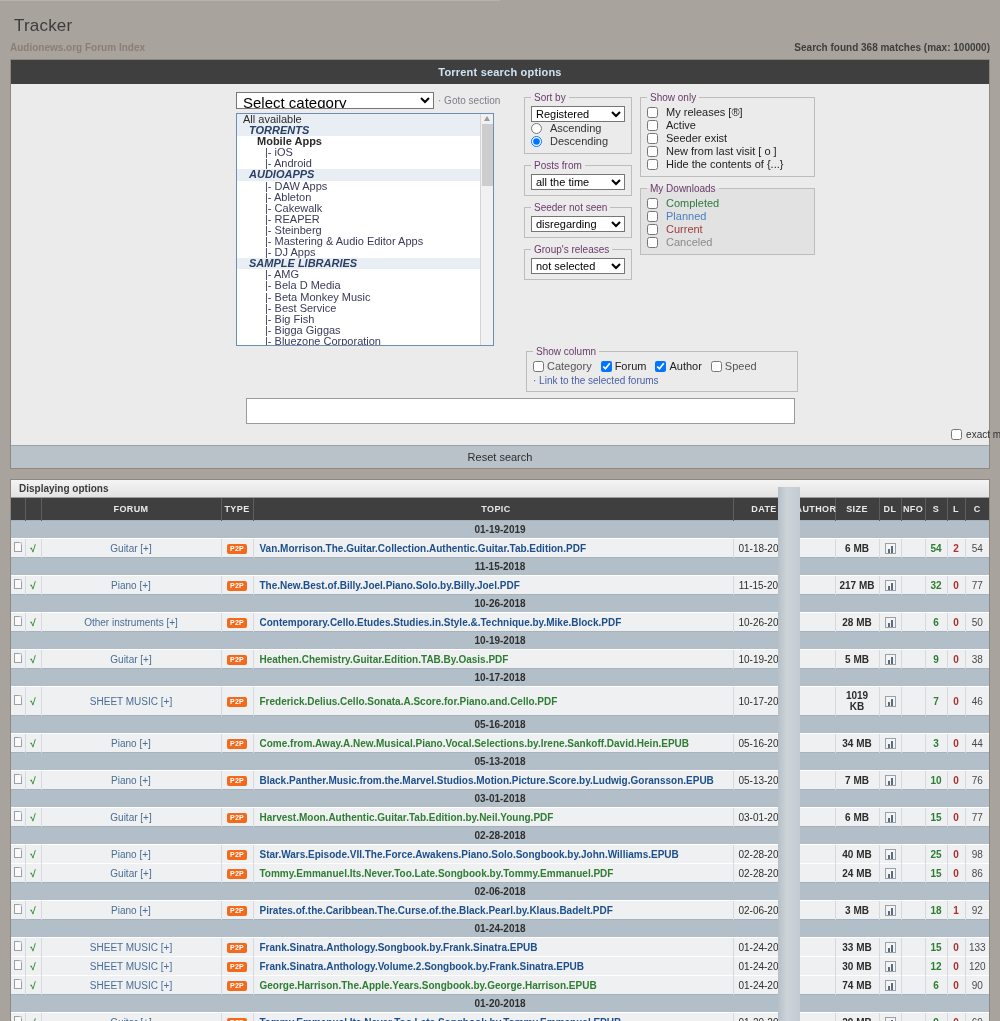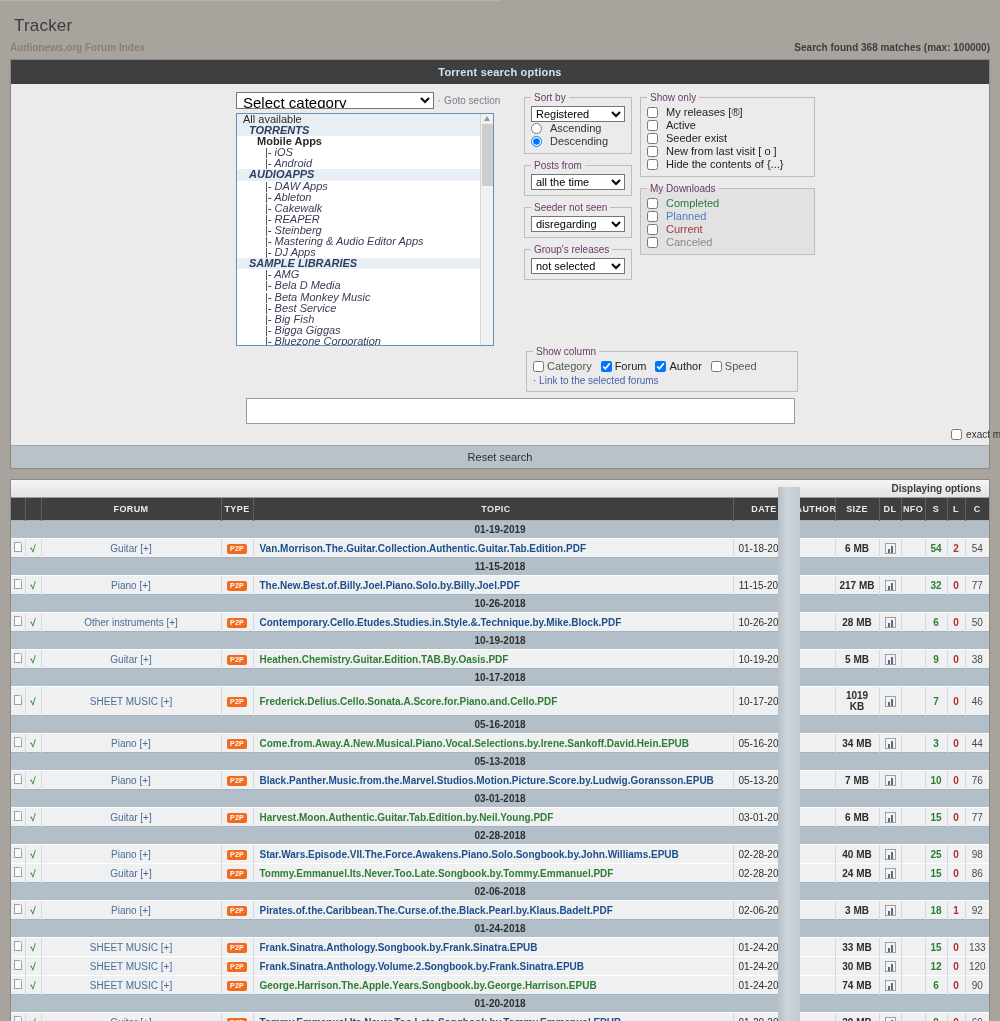--- a/index.html
+++ b/index.html
@@ -50,21 +50,21 @@
   .cat-list {
     margin-top: 4px; width: 258px; height: 233px;
     border: 1px solid #6a8fb5; background: #fff;
     overflow: hidden; position: relative;
   }
   .cat-list-inner { padding: 0; }
   .cat-item { font-size: 11px; line-height: 11.1px; padding: 0 0 0 6px; white-space: nowrap; height: 11.1px;}
   .cat-item.sel { background: #e8eef4; }
   .cat-item.sec { font-style: italic; font-weight: bold; color: #2a3f63; background: #e8eef4; padding-left: 12px; }
   .cat-item.grp { font-weight: bold; color: #2a2a2a; padding-left: 20px; }
-  .cat-item.sub { font-style: italic; color: #3a3a5a; padding-left: 28px; }
+  .cat-item.sub { color: #3a3a5a; padding-left: 28px; }
   .cat-item.plain { color: #2a2a2a; }
   .cat-scroll {
     position: absolute; right: 0; top: 0; width: 13px; height: 100%;
     background: #f1f1f1; border-left: 1px solid #d4d4d4;
   }
   .cat-scroll .thumb { position: absolute; top: 10px; left: 1px; width: 11px; height: 62px; background: #cdcdcd; }
   .cat-scroll .arr { position:absolute; left:3px; top:2px; width:0;height:0;
      border-left:3px solid transparent;border-right:3px solid transparent;border-bottom:5px solid #9a9a9a;}
 
   
@@ -103,21 +103,21 @@
 
   .panel-foot {
     background: #b9c2c9; border-top: 1px solid #9aa4ac; text-align: center;
     padding: 5px 0; font-size: 11px; color: #2c2c2c;
   }
 
   
   .results { margin: 10px 10px 0 10px; border: 1px solid #8e8880; background: #c3ccd3; }
   .disp-bar {
     background: linear-gradient(#f4f4f4, #e3e3e3);
-    text-align: right; padding: 3px 8px; font-size: 10px; font-weight: bold; color: #3a3a3a;
+    padding: 3px 8px; font-size: 10px; font-weight: bold; color: #3a3a3a;
     border-bottom: 1px solid #9a9a9a;
   }
   table.rt { width: 100%; border-collapse: collapse; table-layout: fixed; }
   table.rt th {
     background: #3f3f3f; color: #e9e9e9; font-size: 9px; font-weight: bold;
     letter-spacing: .4px; padding: 6px 0; border-left: 1px solid #5e5e5e;
     text-align: center;
   }
   table.rt th:first-child { border-left: none; }
   tr.date-row td {

